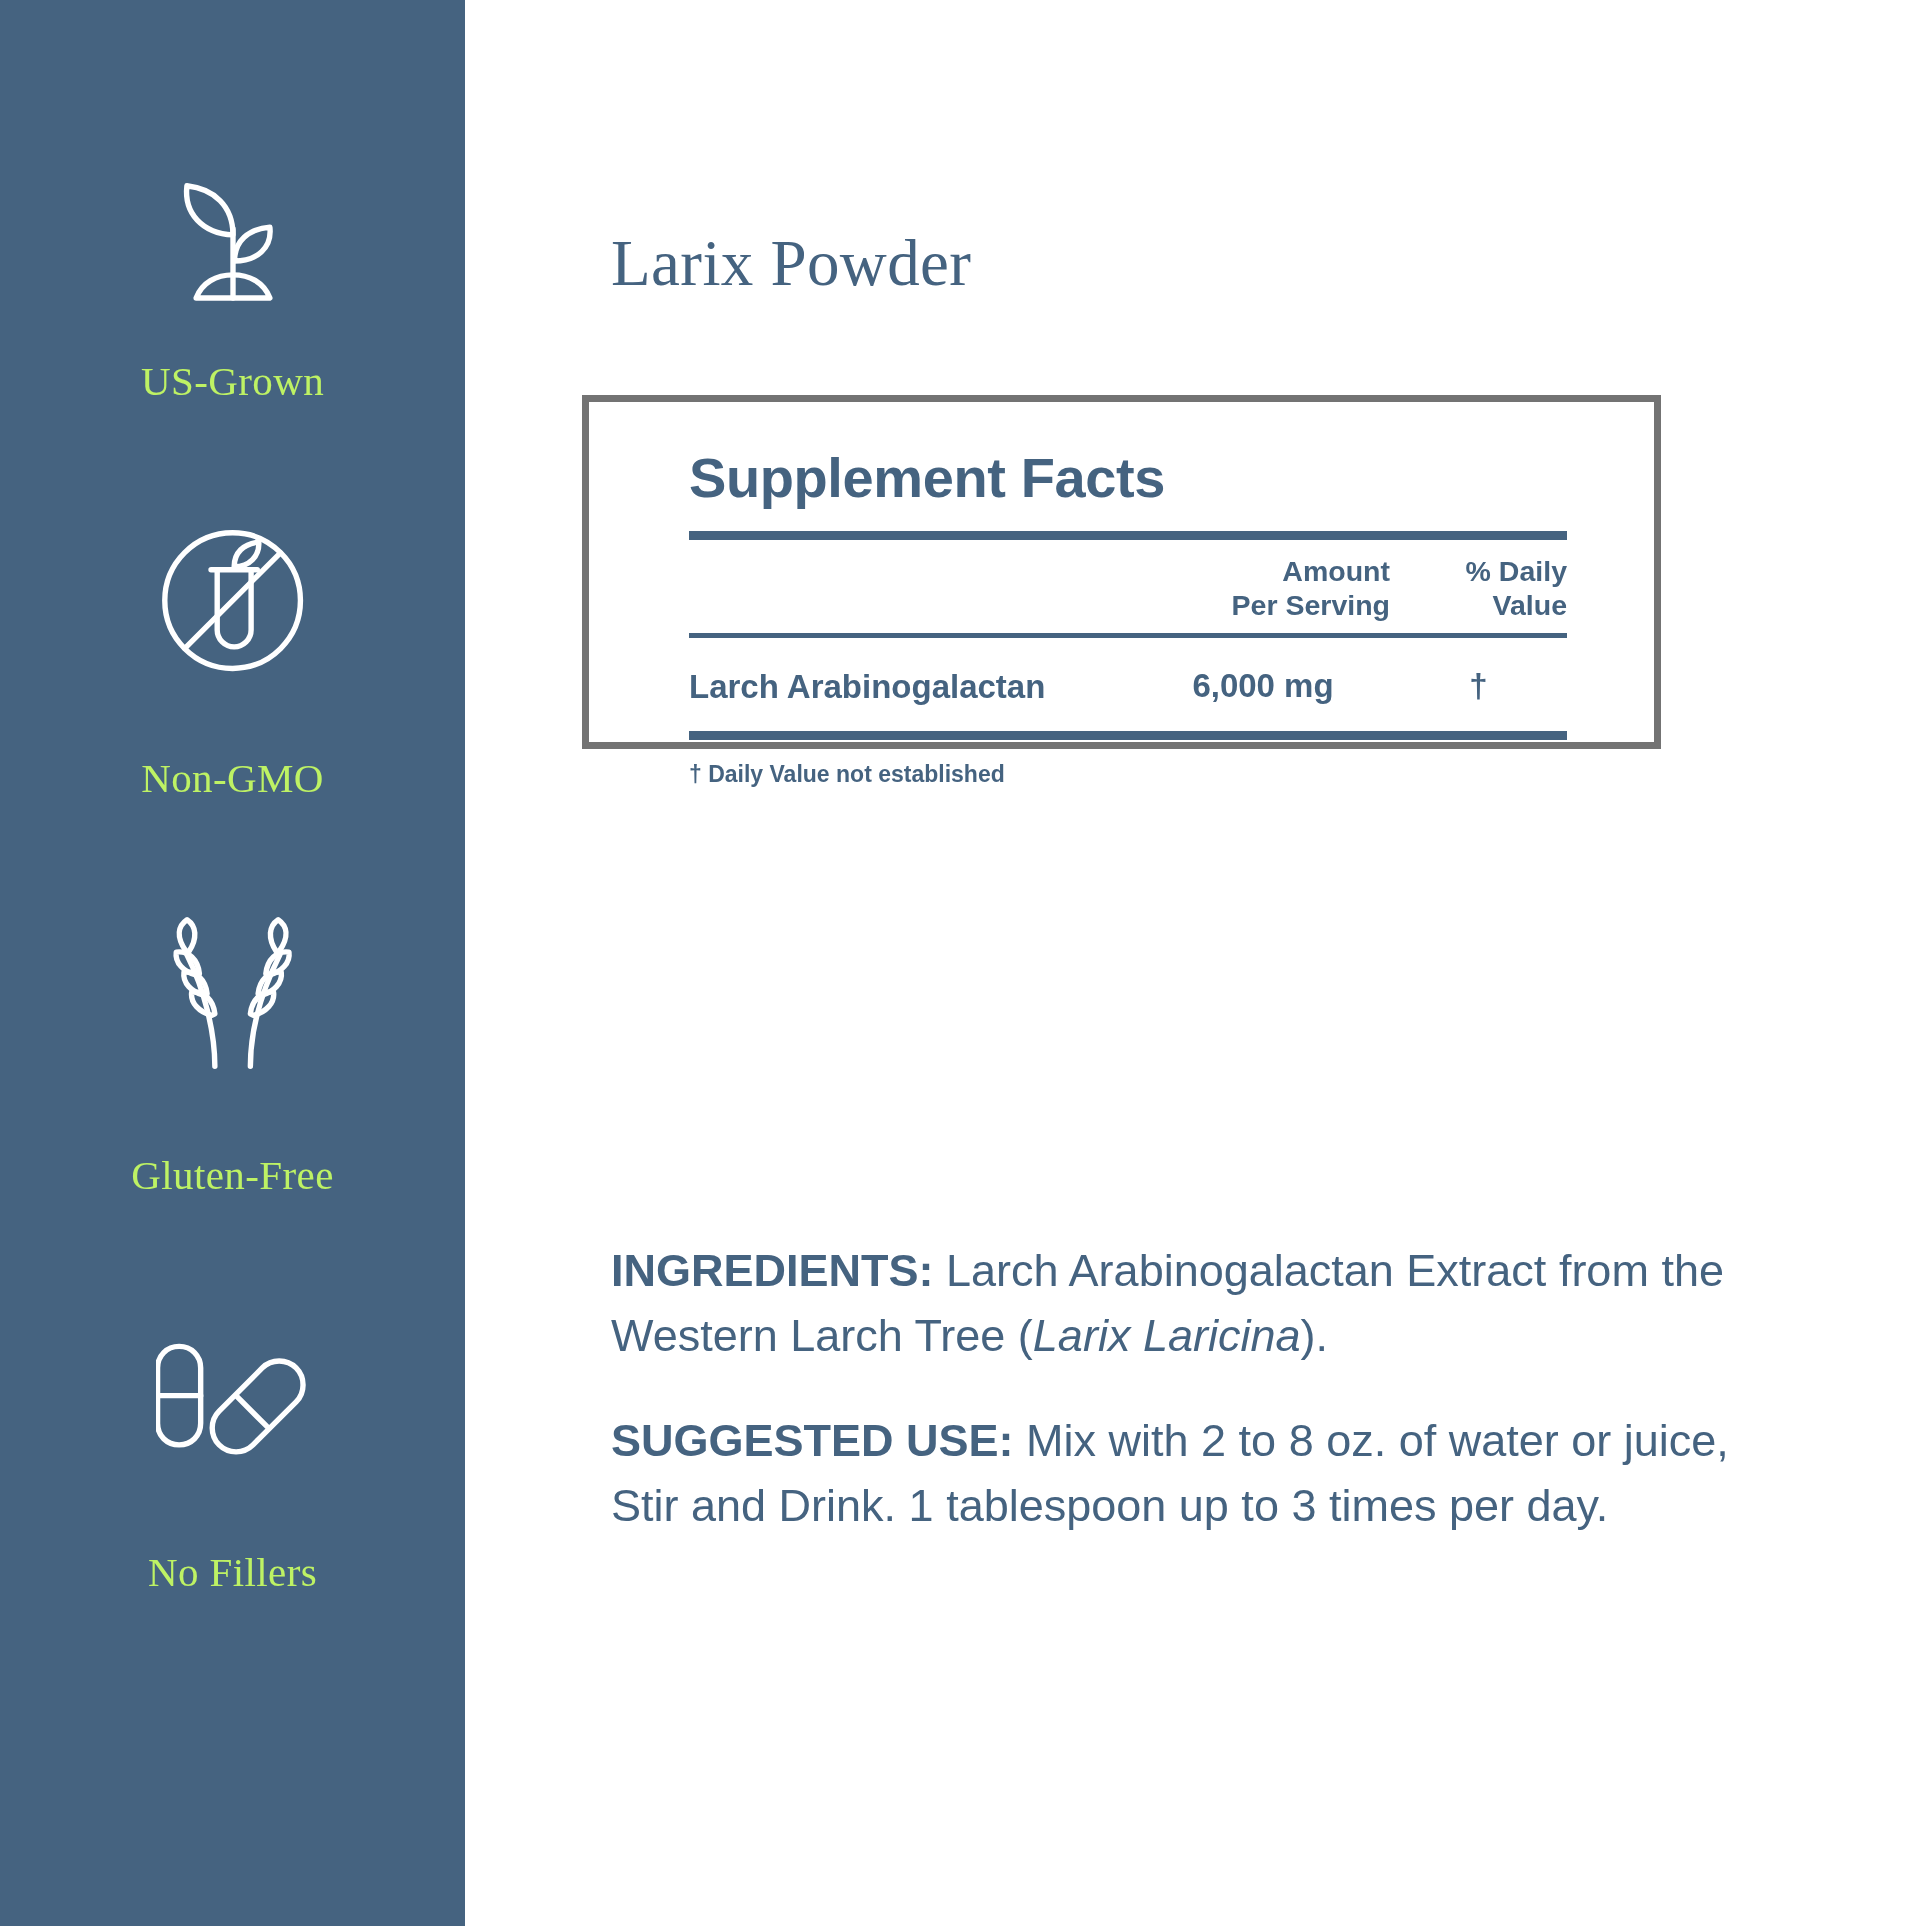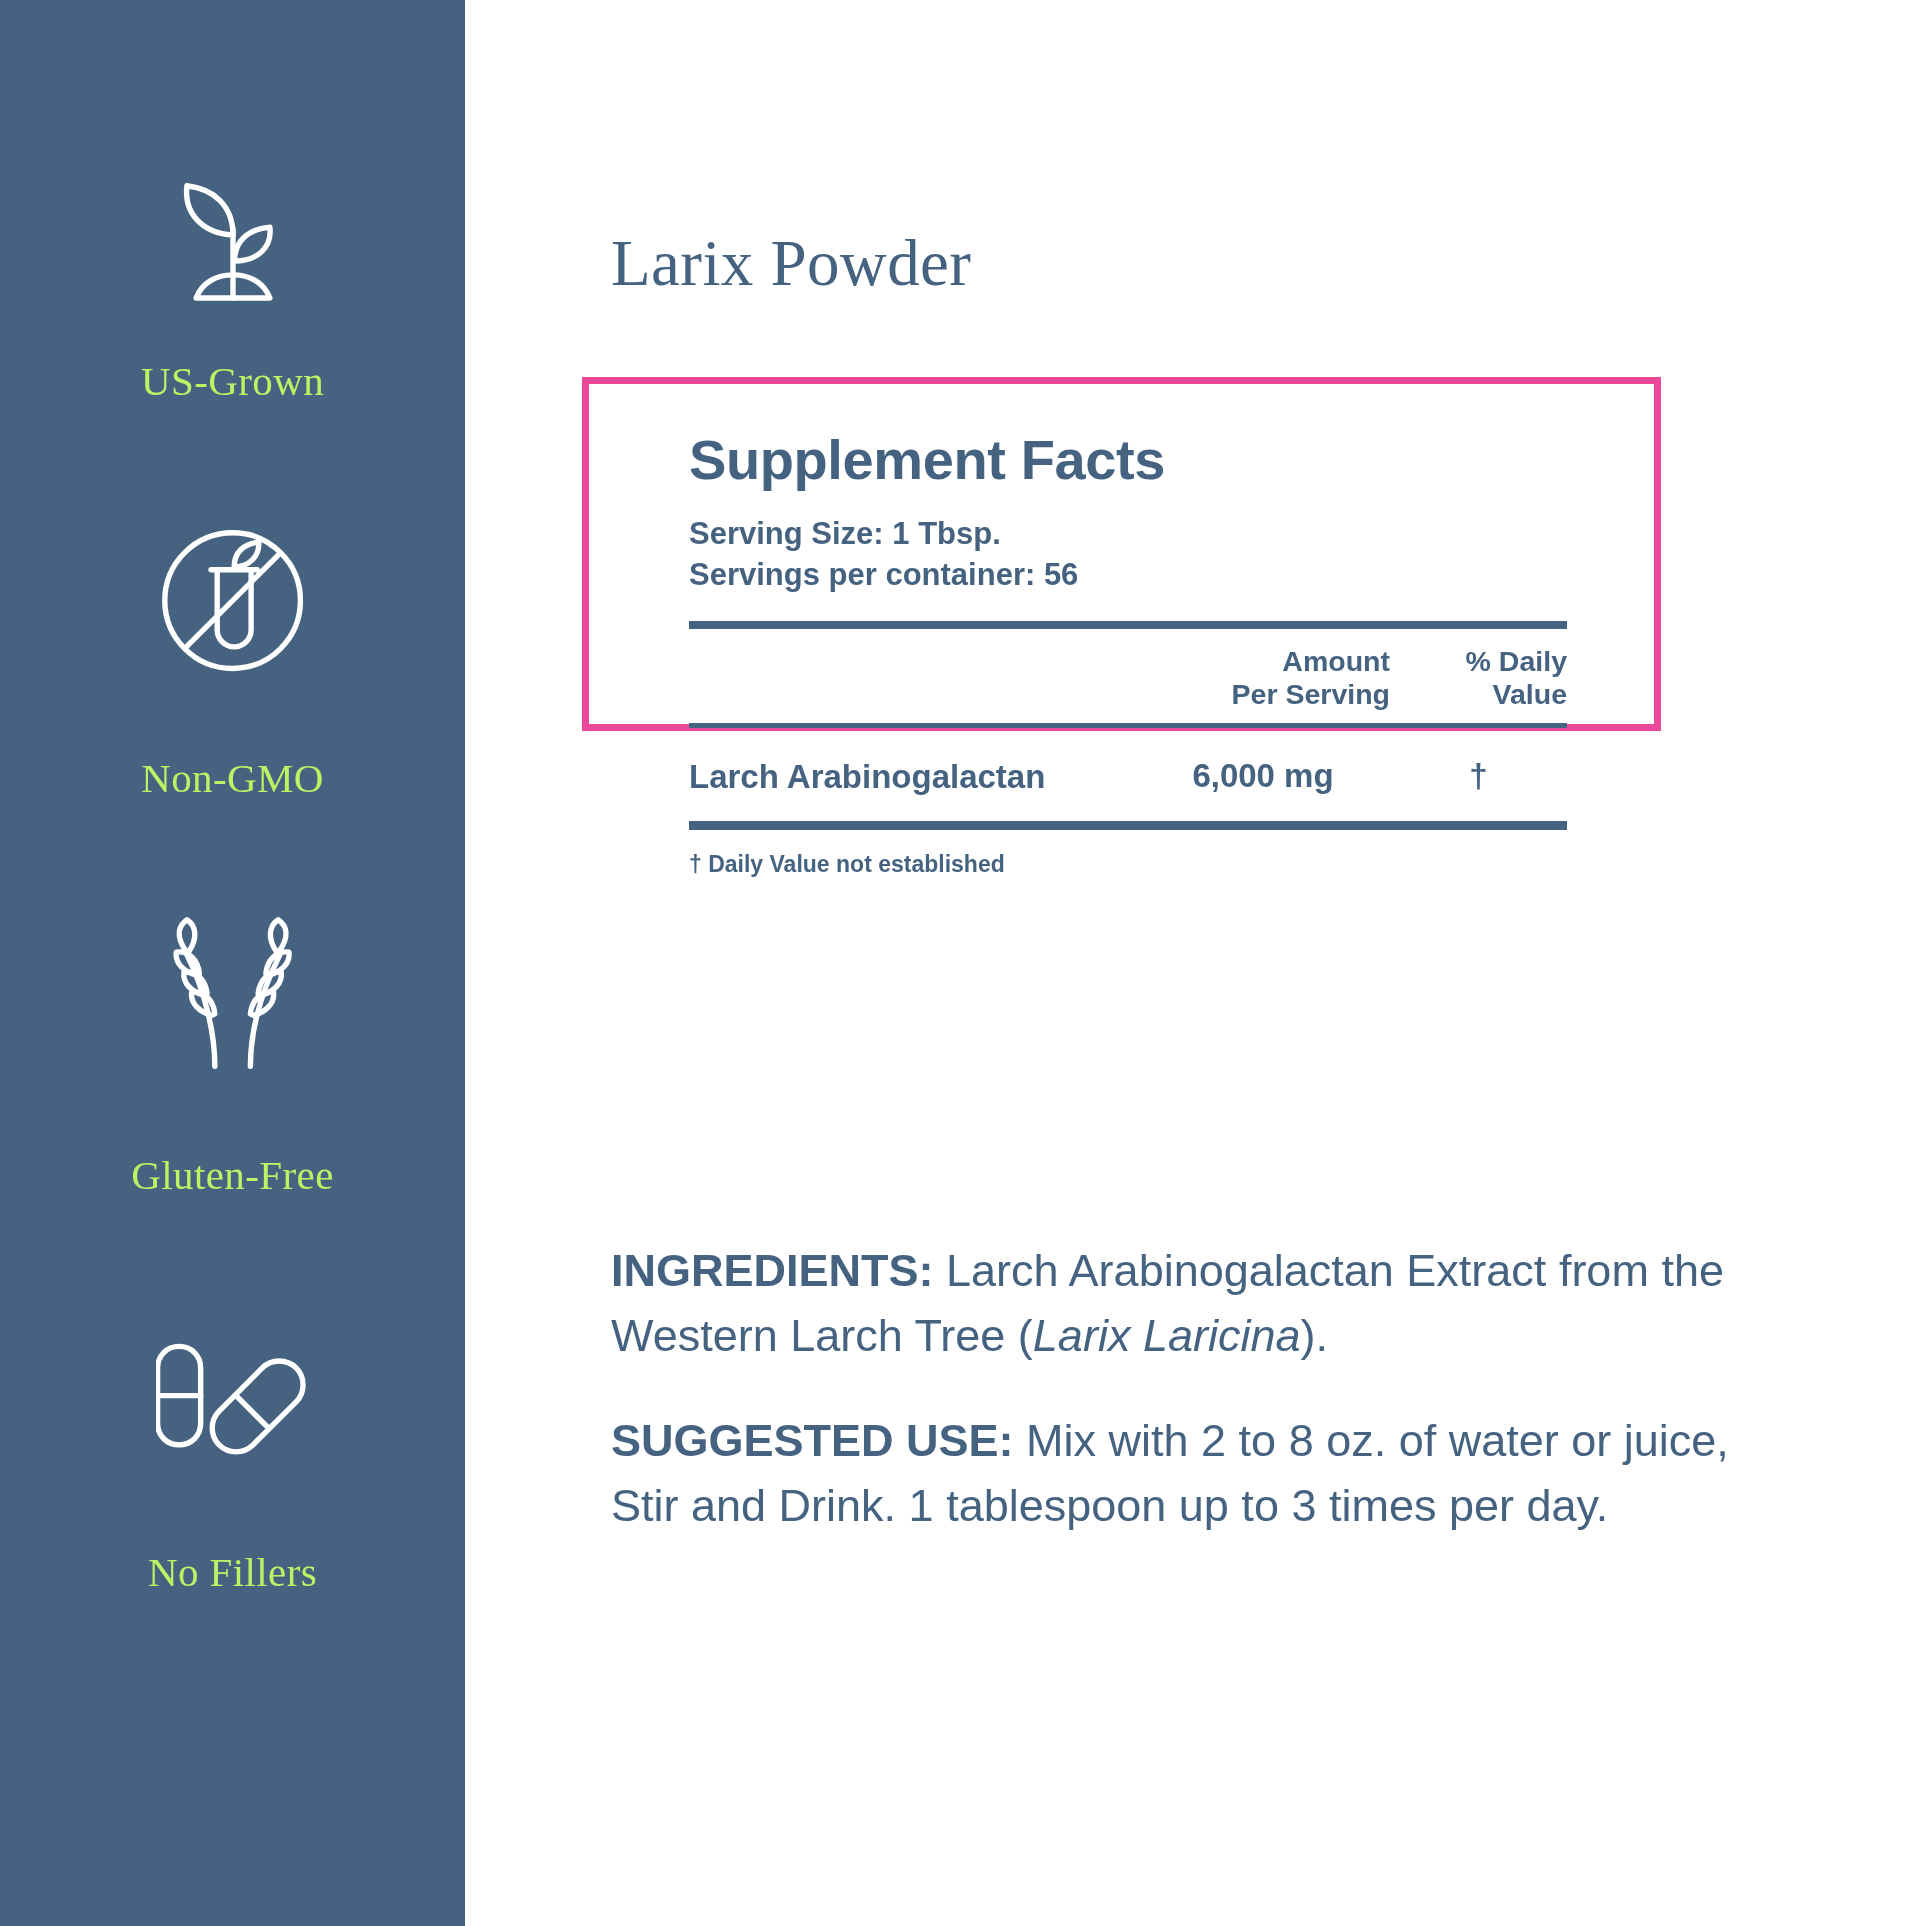--- a/index.html
+++ b/index.html
@@ -69,24 +69,24 @@
     font-family: "Liberation Serif", serif;
     font-size: 65px;
     font-weight: 400;
     letter-spacing: 0.4px;
     line-height: 1;
   }
 
   .facts-box {
     position: absolute;
     left: 117px;
-    top: 377px;
+    top: 395px;
     width: 1079px;
     height: 354px;
-    border: 7px solid #ec4899;
+    border: 7px solid #737373;
     background: #ffffff;
     padding: 48px 86px 0 100px;
   }
   .facts-title {
     color: #456380;
     font-size: 56px;
     font-weight: 700;
     letter-spacing: -0.4px;
     line-height: 1;
   }
@@ -237,24 +237,20 @@
 
   </aside>
 
   <main class="main" data-name="label-main-panel">
 
     <h1 class="product-title" data-name="page-title">Larix Powder</h1>
 
     <section class="facts-box" data-name="supplement-facts-panel">
       <div class="facts-title" data-name="supplement-facts-heading">Supplement Facts</div>
 
-      <div class="facts-serving" data-name="serving-info">
-        <div data-name="serving-size">Serving Size: 1 Tbsp.</div>
-        <div data-name="servings-per-container">Servings per container: 56</div>
-      </div>
 
       <div class="facts-table" data-name="supplement-facts-table">
         <div class="rule rule-thick" data-name="table-top-rule"></div>
 
         <div class="head-row" data-name="table-header-row">
           <div class="head-cell head-amount" data-name="column-header-amount">
             <div>Amount</div>
             <div>Per Serving</div>
           </div>
           <div class="head-cell head-dv" data-name="column-header-daily-value">

